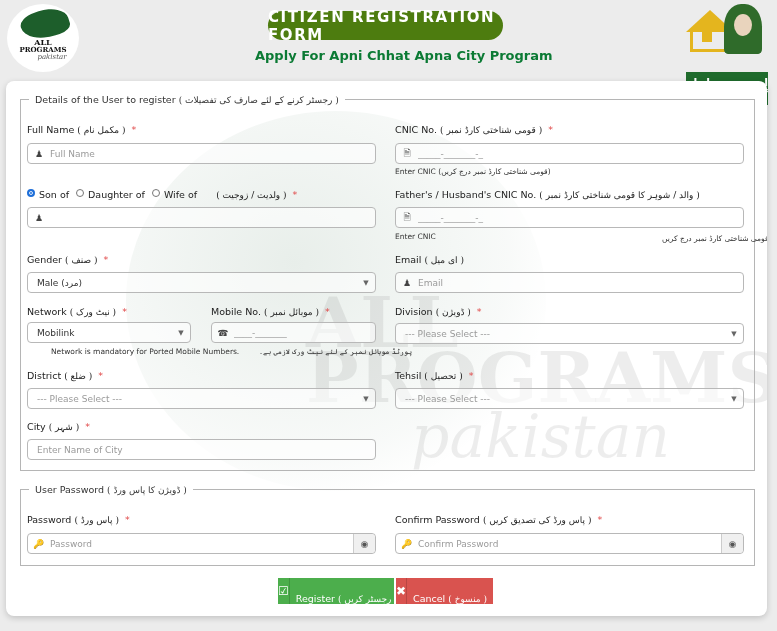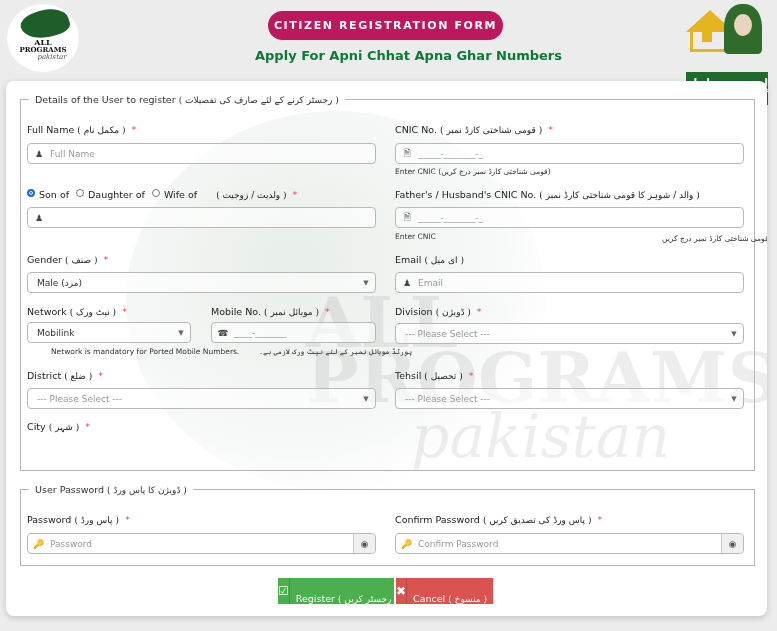--- a/index.html
+++ b/index.html
@@ -20,22 +20,22 @@
   .logo-left .flag {
     position: absolute; left: 14px; top: 6px; width: 48px; height: 28px;
     background: #1d5e2b; border-radius: 40% 60% 30% 70%; transform: rotate(-18deg);
   }
   .logo-left .t1 { position: relative; margin-top: 22px; font-family: "DejaVu Serif", serif; font-size: 8px; font-weight: bold; line-height: 8px; color: #111; }
   .logo-left .t2 { position: relative; font-family: "DejaVu Serif", serif; font-size: 7px; font-weight: bold; line-height: 8px; color: #111; }
   .logo-left .t3 { position: relative; font-family: "DejaVu Serif", serif; font-size: 7px; font-style: italic; line-height: 7px; color: #555; margin-left: 18px; }
 
   .title-pill {
     position: absolute; left: 268px; top: 11px; width: 235px; height: 29px;
-    background: #be185d; border-radius: 15px; color: #fff;
-    font-size: 11px; font-weight: bold; letter-spacing: 1.6px;
+    background: #4d7c0f; border-radius: 15px; color: #fff;
+    font-size: 15px; font-weight: bold; letter-spacing: 1.6px;
     display: flex; align-items: center; justify-content: center;
   }
   .subtitle {
     position: absolute; left: 255px; top: 48px; width: 262px; text-align: center;
     color: #0b7a34; font-size: 13px; font-weight: bold; white-space: nowrap;
   }
   .logo-right { position: absolute; left: 682px; top: 2px; width: 88px; height: 72px; }
   .logo-right .roof {
     position: absolute; left: 4px; top: 8px; width: 0; height: 0;
     border-left: 24px solid transparent; border-right: 24px solid transparent;
@@ -118,21 +118,21 @@
 <body>
 
 <div class="header">
   <div class="logo-left">
     <div class="flag"></div>
     <div class="t1">ALL</div>
     <div class="t2">PROGRAMS</div>
     <div class="t3">pakistar</div>
   </div>
   <div class="title-pill">CITIZEN REGISTRATION FORM</div>
-  <div class="subtitle">Apply For Apni Chhat Apna Ghar Numbers</div>
+  <div class="subtitle">Apply For Apni Chhat Apna City Program</div>
   <div class="logo-right">
     <div class="roof"></div>
     <div class="house"></div>
     <div class="window"></div>
     <div class="person"></div>
     <div class="face"></div>
     <div class="banner">اپنی چھت اپنا گھر</div>
   </div>
 </div>
 
@@ -252,20 +252,23 @@
     <span>Tehsil</span> <span class="ur">( تحصیل )</span><span class="req">*</span>
   </div>
   <div class="input select" style="left:389px; top:307px; width:349px;">
     <span class="ph">--- Please Select ---</span>
     <span class="caret">▼</span>
   </div>
 
   <div class="lbl" style="left:21px; top:340px;">
     <span>City</span> <span class="ur">( شہر )</span><span class="req">*</span>
   </div>
+  <div class="input select" style="left:21px; top:358px; width:349px;">
+    <span class="ph">Enter Name of City</span>
+  </div>
 
   <fieldset class="group fs-password">
     <legend>
       <span>User Password</span>
       <span class="ur">( ڈویژن کا پاس ورڈ )</span>
     </legend>
   </fieldset>
 
   <div class="lbl" style="left:21px; top:433px;">
     <span>Password</span> <span class="ur">( پاس ورڈ )</span><span class="req">*</span>

